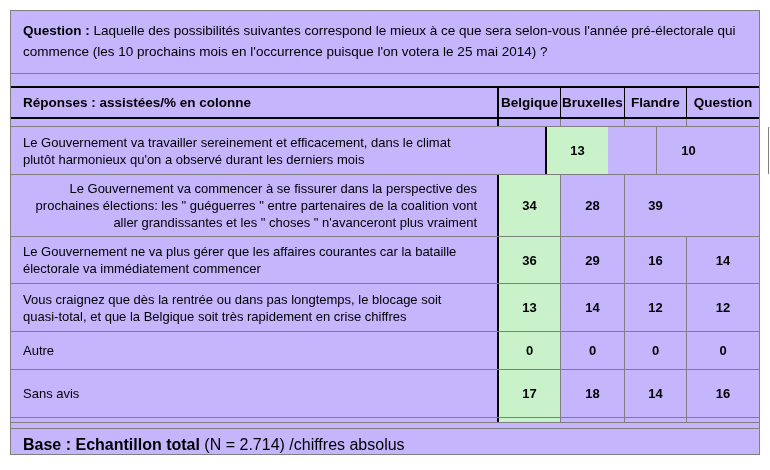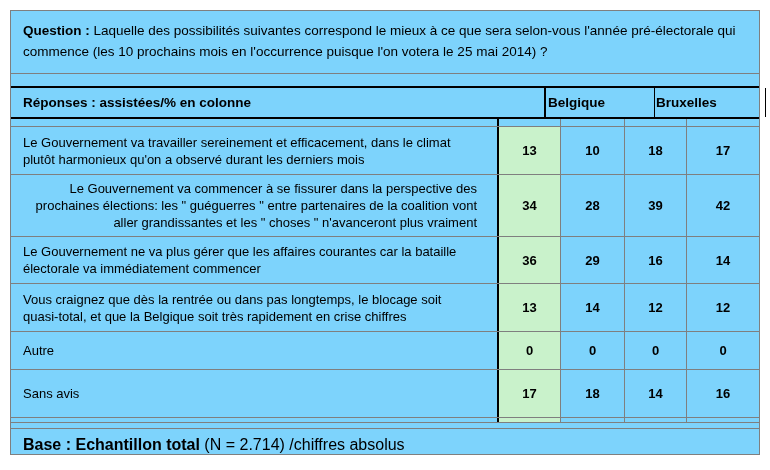--- a/index.html
+++ b/index.html
@@ -4,37 +4,37 @@
 <style>
   html,body{margin:0;padding:0;}
   body{
     width:770px;height:470px;background:#ffffff;position:relative;
     font-family:"Liberation Sans", sans-serif;color:#000;
     -webkit-font-smoothing:antialiased;
   }
   .outer{
     position:absolute;left:10px;top:10px;width:748px;height:443px;
     border:1px solid #7f7f7f;display:flex;flex-direction:column;
-    box-sizing:content-box;background:#7dd3fc;
+    box-sizing:content-box;background:#c4b5fd;
   }
   
   .question{
     box-sizing:border-box;height:63px;border-bottom:1px solid #7f7f7f;
     padding:9px 16px 0 12px;font-size:13.5px;line-height:21px;
   }
   .gap1{height:12px;}
   .gap2{height:5px;}
 
   
   .grid{display:grid;grid-template-columns:486px 63px 64px 62px 1fr;}
 
   
   .header-row{
     border-top:2px solid #000;border-bottom:2px solid #000;
-    min-height:29px;font-weight:bold;font-size:13.5px;gap:47px;
+    min-height:29px;font-weight:bold;font-size:13.5px;
   }
   .header-row .label-cell{display:flex;align-items:center;padding-left:12px;}
   .header-row .num-cell{
     display:flex;align-items:center;justify-content:center;
     border-left:1px solid #000;
   }
   .header-row .num-cell.first{border-left:2px solid #000;}
 
   
   .spacer-top{height:7px;}
@@ -49,21 +49,21 @@
   .row{border-bottom:1px solid #7f7f7f;}
   .row .label-cell{
     display:flex;align-items:center;
     padding:5px 20px 5px 12px;font-size:13px;line-height:17px;
   }
   .row .num-cell{
     display:flex;align-items:center;justify-content:center;
     font-weight:bold;font-size:13px;border-left:1px solid #7f7f7f;
   }
   .row .num-cell.first{border-left:2px solid #000;}
-  .r0{min-height:47px;}
+  .r0{min-height:47px;gap:48px;}
   .r1{min-height:55px;text-align:right;}
   .r2{min-height:46px;}
   .r3{min-height:47px;}
   .r4{min-height:37px;}
   .r5{min-height:47px;}
 
   
   .base{
     flex:1;border-top:1px solid #7f7f7f;display:flex;align-items:flex-end;
     padding-left:12px;font-size:16px;
@@ -105,21 +105,20 @@
       <div class="num-cell">10</div>
       <div class="num-cell">18</div>
       <div class="num-cell">17</div>
     </div>
 
     <div class="grid row r1">
       <div class="label-cell">Le Gouvernement va commencer à se fissurer dans la perspective des prochaines élections: les " guéguerres " entre partenaires de la coalition vont aller grandissantes et les " choses " n'avanceront plus vraiment</div>
       <div class="num-cell first hl" style="background: rgb(201, 242, 203);">34</div>
       <div class="num-cell">28</div>
       <div class="num-cell">39</div>
-      <div class="num-cell">42</div>
     </div>
 
     <div class="grid row r2">
       <div class="label-cell">Le Gouvernement ne va plus gérer que les affaires courantes car la bataille électorale va immédiatement commencer</div>
       <div class="num-cell first hl" style="background: rgb(201, 242, 203);">36</div>
       <div class="num-cell">29</div>
       <div class="num-cell">16</div>
       <div class="num-cell">14</div>
     </div>
 

